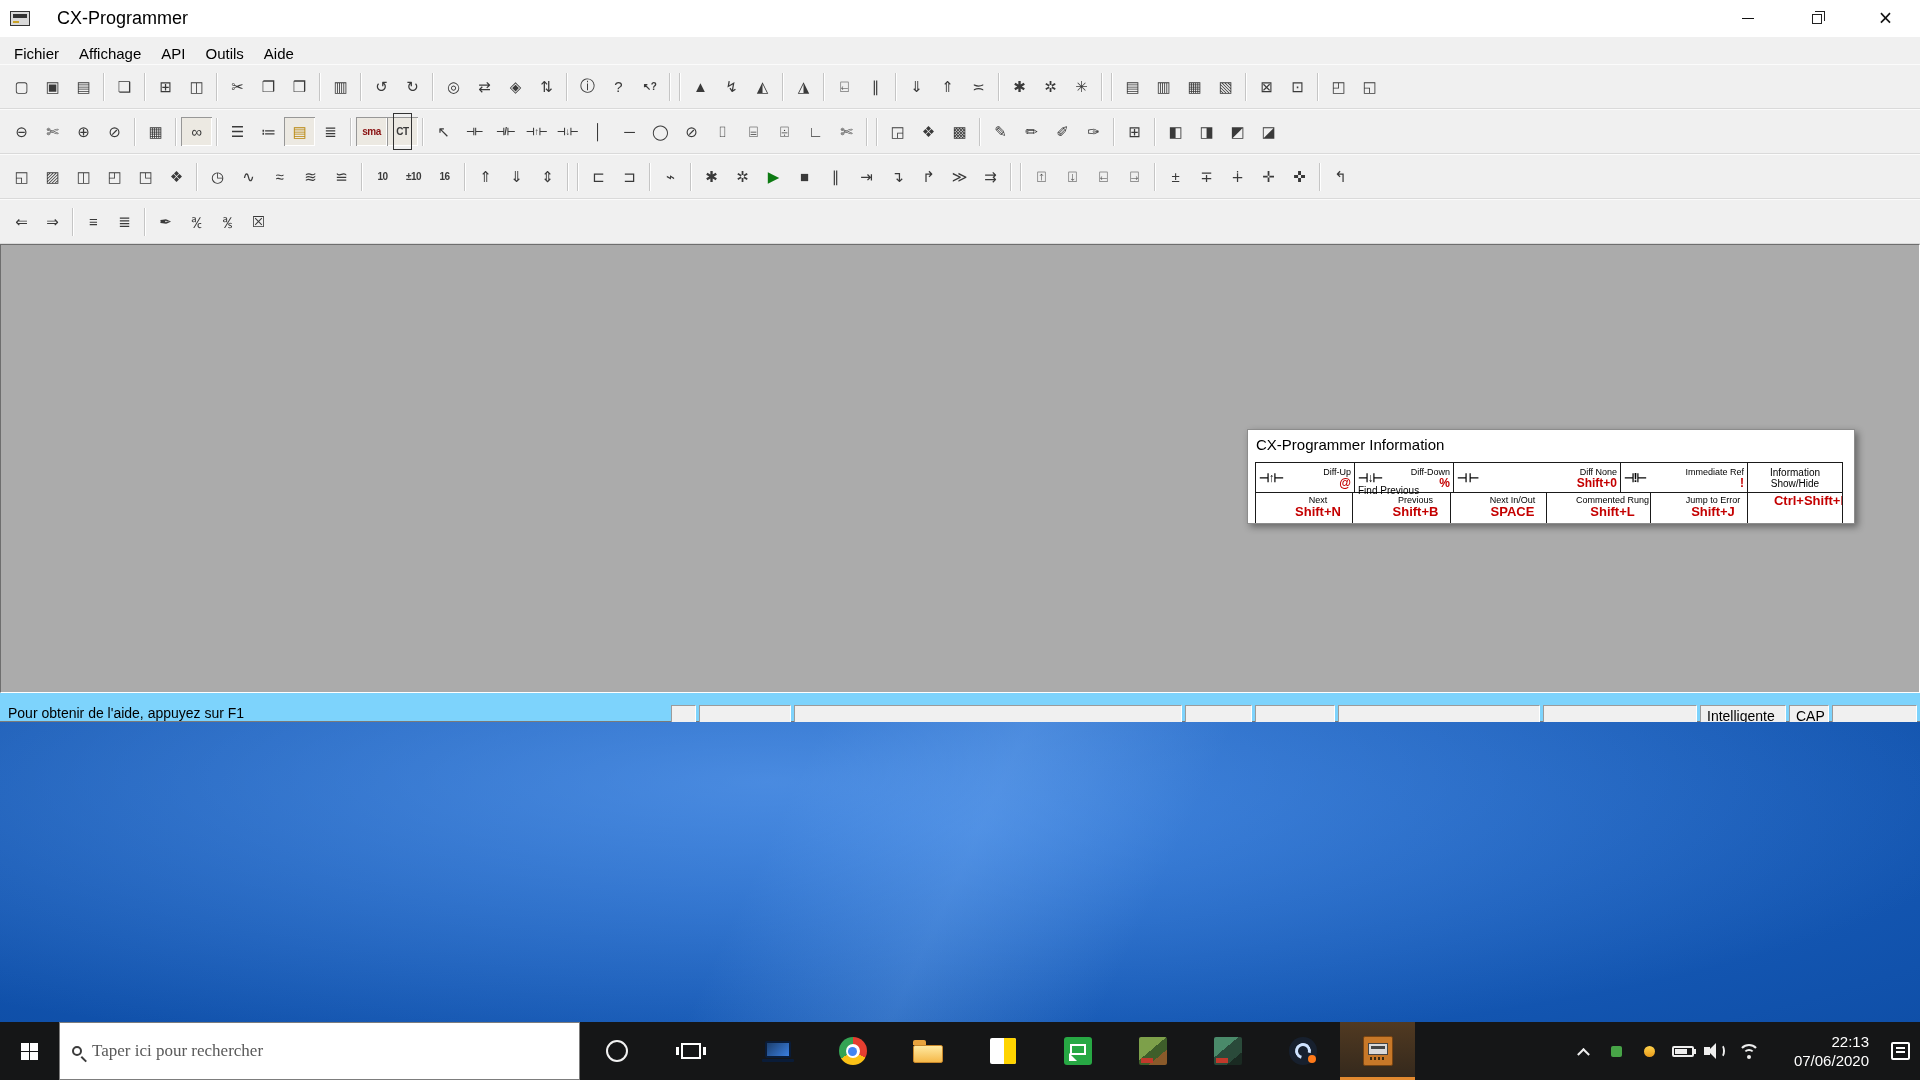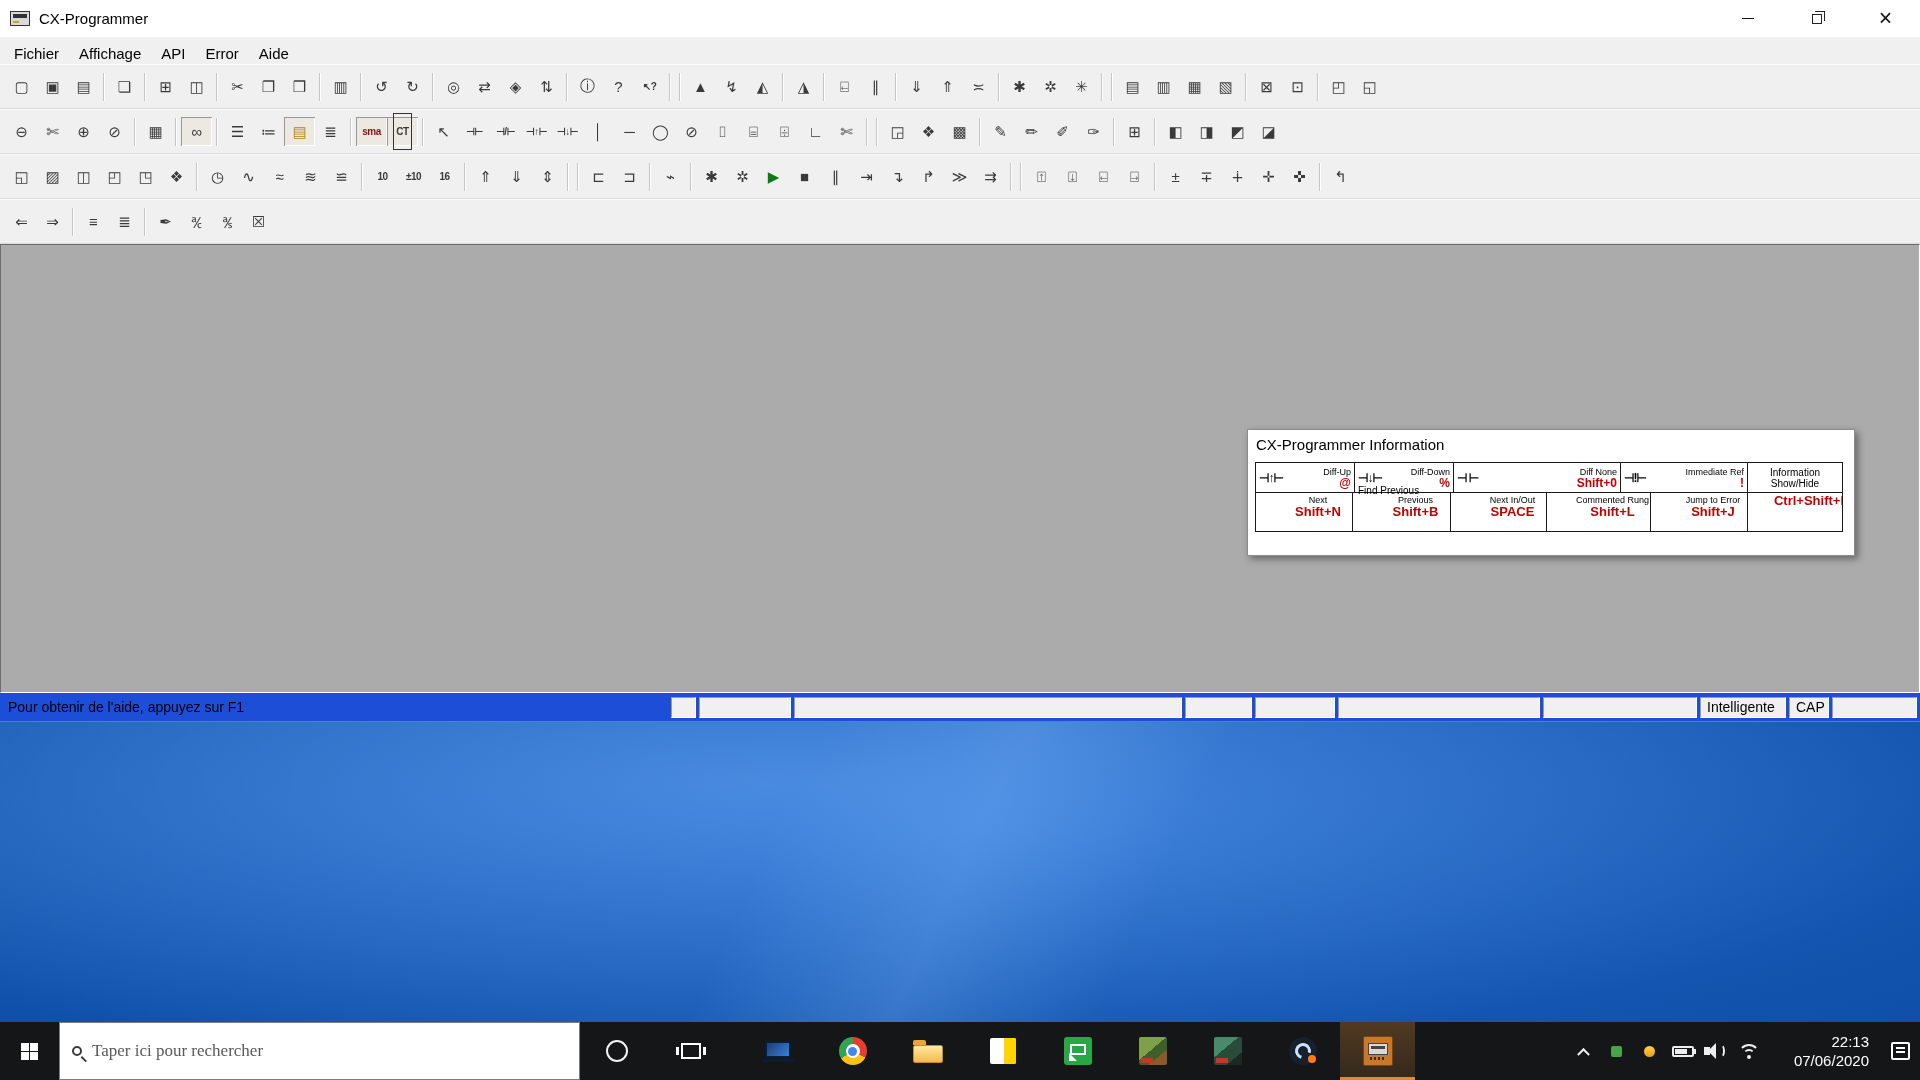--- a/index.html
+++ b/index.html
@@ -10,21 +10,21 @@
   
   .app { position:absolute; left:0; top:0; width:1920px; height:722px;
          background:#f0f0f0; border-bottom:1px solid #7a7a7a; }
 
   .titlebar { position:absolute; left:0; top:0; width:100%; height:37px; background:#fff;
               display:flex; align-items:center; }
   .app-ico { width:20px; height:15px; margin:0 9px 0 10px; background:#d9d9d9;
              border:1px solid #333; position:relative; }
   .app-ico::before { content:''; position:absolute; left:2px; top:2px; right:2px; height:4px; background:#333; }
   .app-ico::after  { content:''; position:absolute; left:2px; bottom:2px; width:6px; height:2px; background:#c9a227; }
-  .title-text { font-size:15px; color:#000; }
+  .title-text { font-size:18px; color:#000;margin-left:18px; }
   .cap-spacer { flex:1; }
   .cap-btn { width:69px; height:37px; display:flex; align-items:center; justify-content:center; }
   .min-glyph { width:12px; height:1px; background:#111; }
   .restore-glyph { position:relative; width:10px; height:10px; border:1px solid #222; background:#fff; }
   .restore-glyph::before { content:''; position:absolute; left:2px; top:-4px; width:9px; height:9px;
                            border:1px solid #222; border-left:none; border-bottom:none; }
   .x { font-size:23px; line-height:1; color:#111; font-weight:300; }
 
   .menubar { position:absolute; left:0; top:37px; width:100%; height:33px; background:#f0f0f0;
              display:flex; align-items:center; padding-left:4px; border-bottom:1px solid #e2e2e2; }
@@ -39,33 +39,33 @@
   .tb-btn span.sm { font-size:10px; font-weight:bold; letter-spacing:-0.5px; }
   .tb-btn.active { background:#ece9e2; box-shadow: inset 1px 1px 0 #979797, inset -1px -1px 0 #fff; }
   .tb-btn.boxed span { border:1px solid #333; padding:12px 2px; }
   .tb-sep { width:0; height:28px; border-left:1px solid #c5c5c5; border-right:1px solid #fff;
             margin:0 4px; flex:0 0 auto; }
 
   .workspace { position:absolute; left:0; top:244px; width:1920px; height:449px; background:#ababab;
                border-top:1px solid #6e6e6e; border-left:1px solid #6e6e6e;
                border-right:1px solid #fff; border-bottom:1px solid #fff; }
 
-  .statusbar { position:absolute; left:0; top:693px; width:1920px; height:28px; background:#1d4ed8;
-               display:flex; align-items:center; padding:0 3px; font-size:14px; color:#000; }
+  .statusbar { position:absolute; left:0; top:693px; width:1920px; height:28px; background:#7dd3fc;
+               display:flex; padding:12px 3px; font-size:14px; color:#000; }
   .sb-help { width:668px; padding-left:5px; }
   .sb-panel { height:21px; margin-right:3px; background:#f0f0f0;
               border-top:1px solid #9b9b9b; border-left:1px solid #9b9b9b;
               border-bottom:1px solid #fff; border-right:1px solid #fff; }
   .sb-text { display:flex; align-items:center; padding:0 6px; }
   .w25{width:25px}.w92{width:92px}.w388{width:388px}.w67{width:67px}.w80{width:80px}
   .w202{width:202px}.w154{width:154px}.w86{width:86px}.w40{width:40px}
   .sb-tail { flex:1; margin-right:0; }
 
   
-  .info-win { position:absolute; left:1247px; top:429px; width:608px; height:127px; background:#fff;
+  .info-win { position:absolute; left:1247px; top:429px; width:608px; height:95px; background:#fff;
               border:1px solid #8c8c8c; box-shadow:3px 3px 7px rgba(0,0,0,.4); overflow:hidden; z-index:6; }
   .iw-title { padding:6px 0 0 8px; font-size:15px; color:#000; }
   .iw-row { position:absolute; left:7px; display:flex; }
   .iw-top { top:32px; height:31px; }
   .iw-bottom { top:62px; height:40px; }
   .iw-cell { border:1px solid #1a1a1a; margin-left:-1px; background:#fff; display:flex; overflow:hidden; }
   .iw-cell:first-child { margin-left:0; }
   .iw-cell-top { align-items:center; padding:1px 3px; }
   .iw-ico { font-size:12px; font-weight:bold; letter-spacing:-1px; color:#000; white-space:nowrap; }
   .iw-txt { margin-left:auto; display:flex; flex-direction:column; align-items:flex-end; line-height:11px; }
@@ -187,21 +187,21 @@
         </div>
       <div class="cap-btn">
           <span class="x">×</span>
         </div>
     </div>
 
     <div class="menubar" id="menubar">
         <div class="menu-item">Fichier</div>
         <div class="menu-item">Affichage</div>
         <div class="menu-item">API</div>
-        <div class="menu-item">Error</div>
+        <div class="menu-item">Outils</div>
         <div class="menu-item">Aide</div>
       </div>
     <div class="toolbars" id="toolbar-rows">
         <div class="tb-row">
           <div class="tb-btn">
             <span>▢</span>
           </div>
           <div class="tb-btn">
             <span>▣</span>
           </div>

